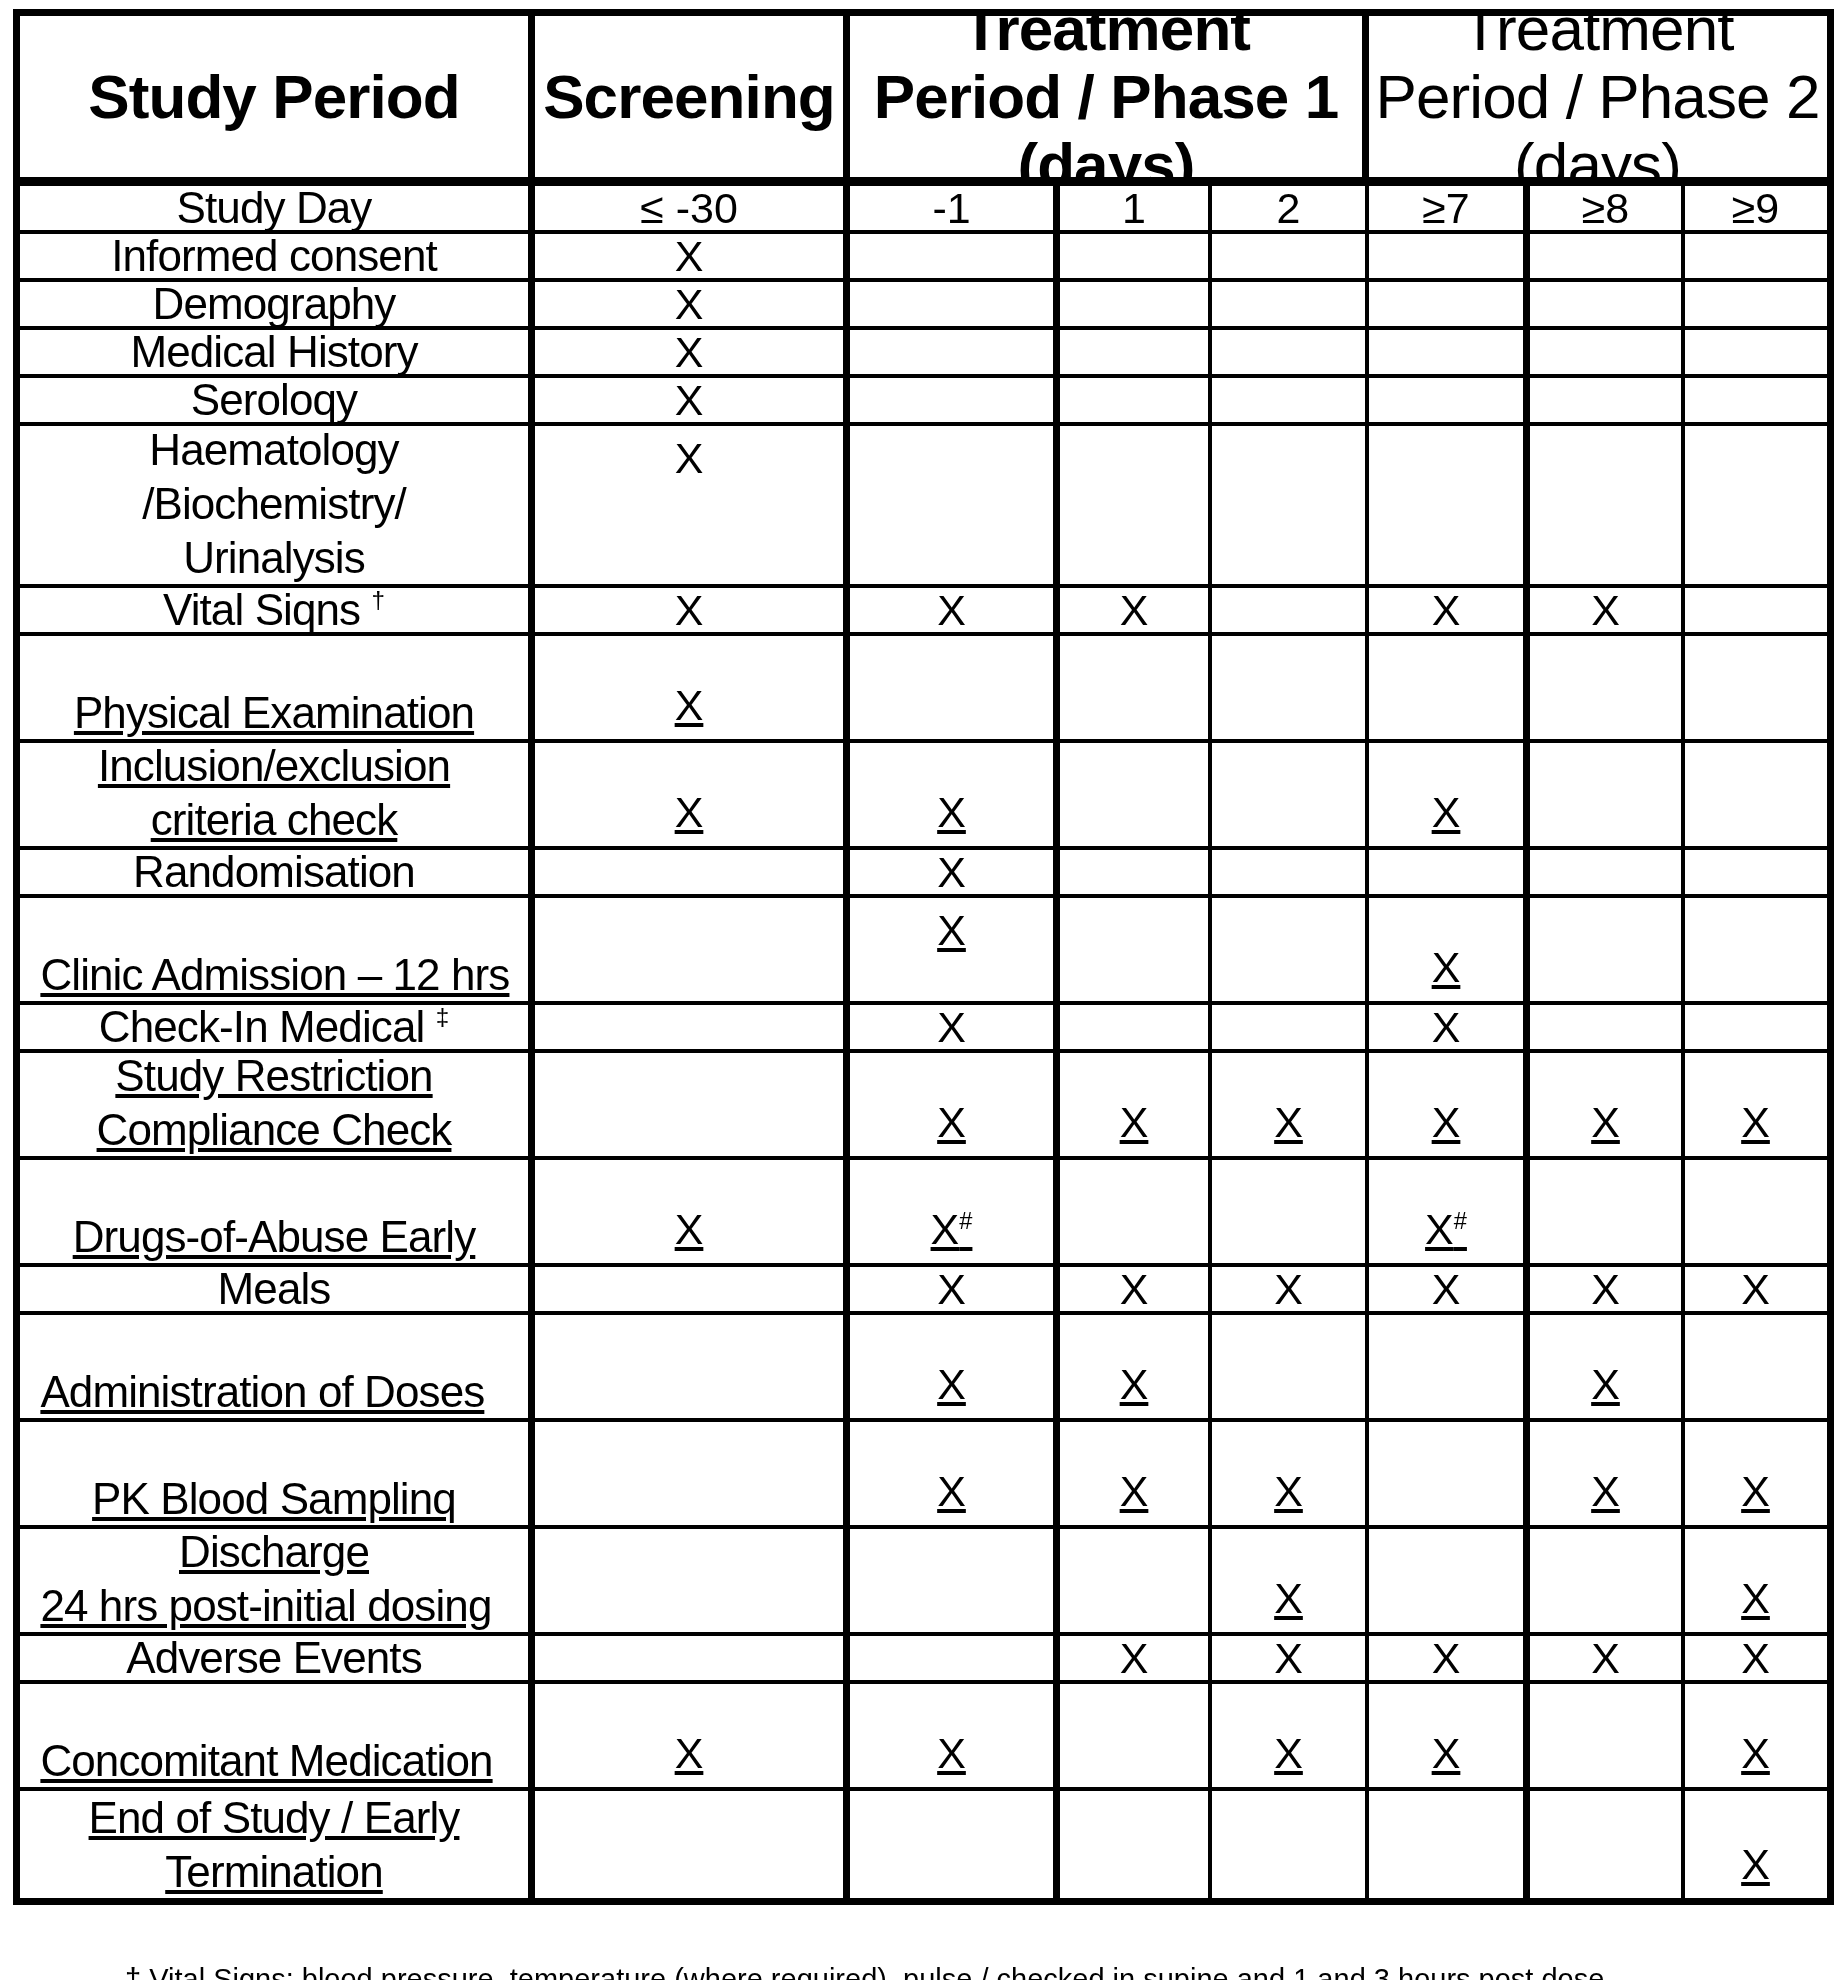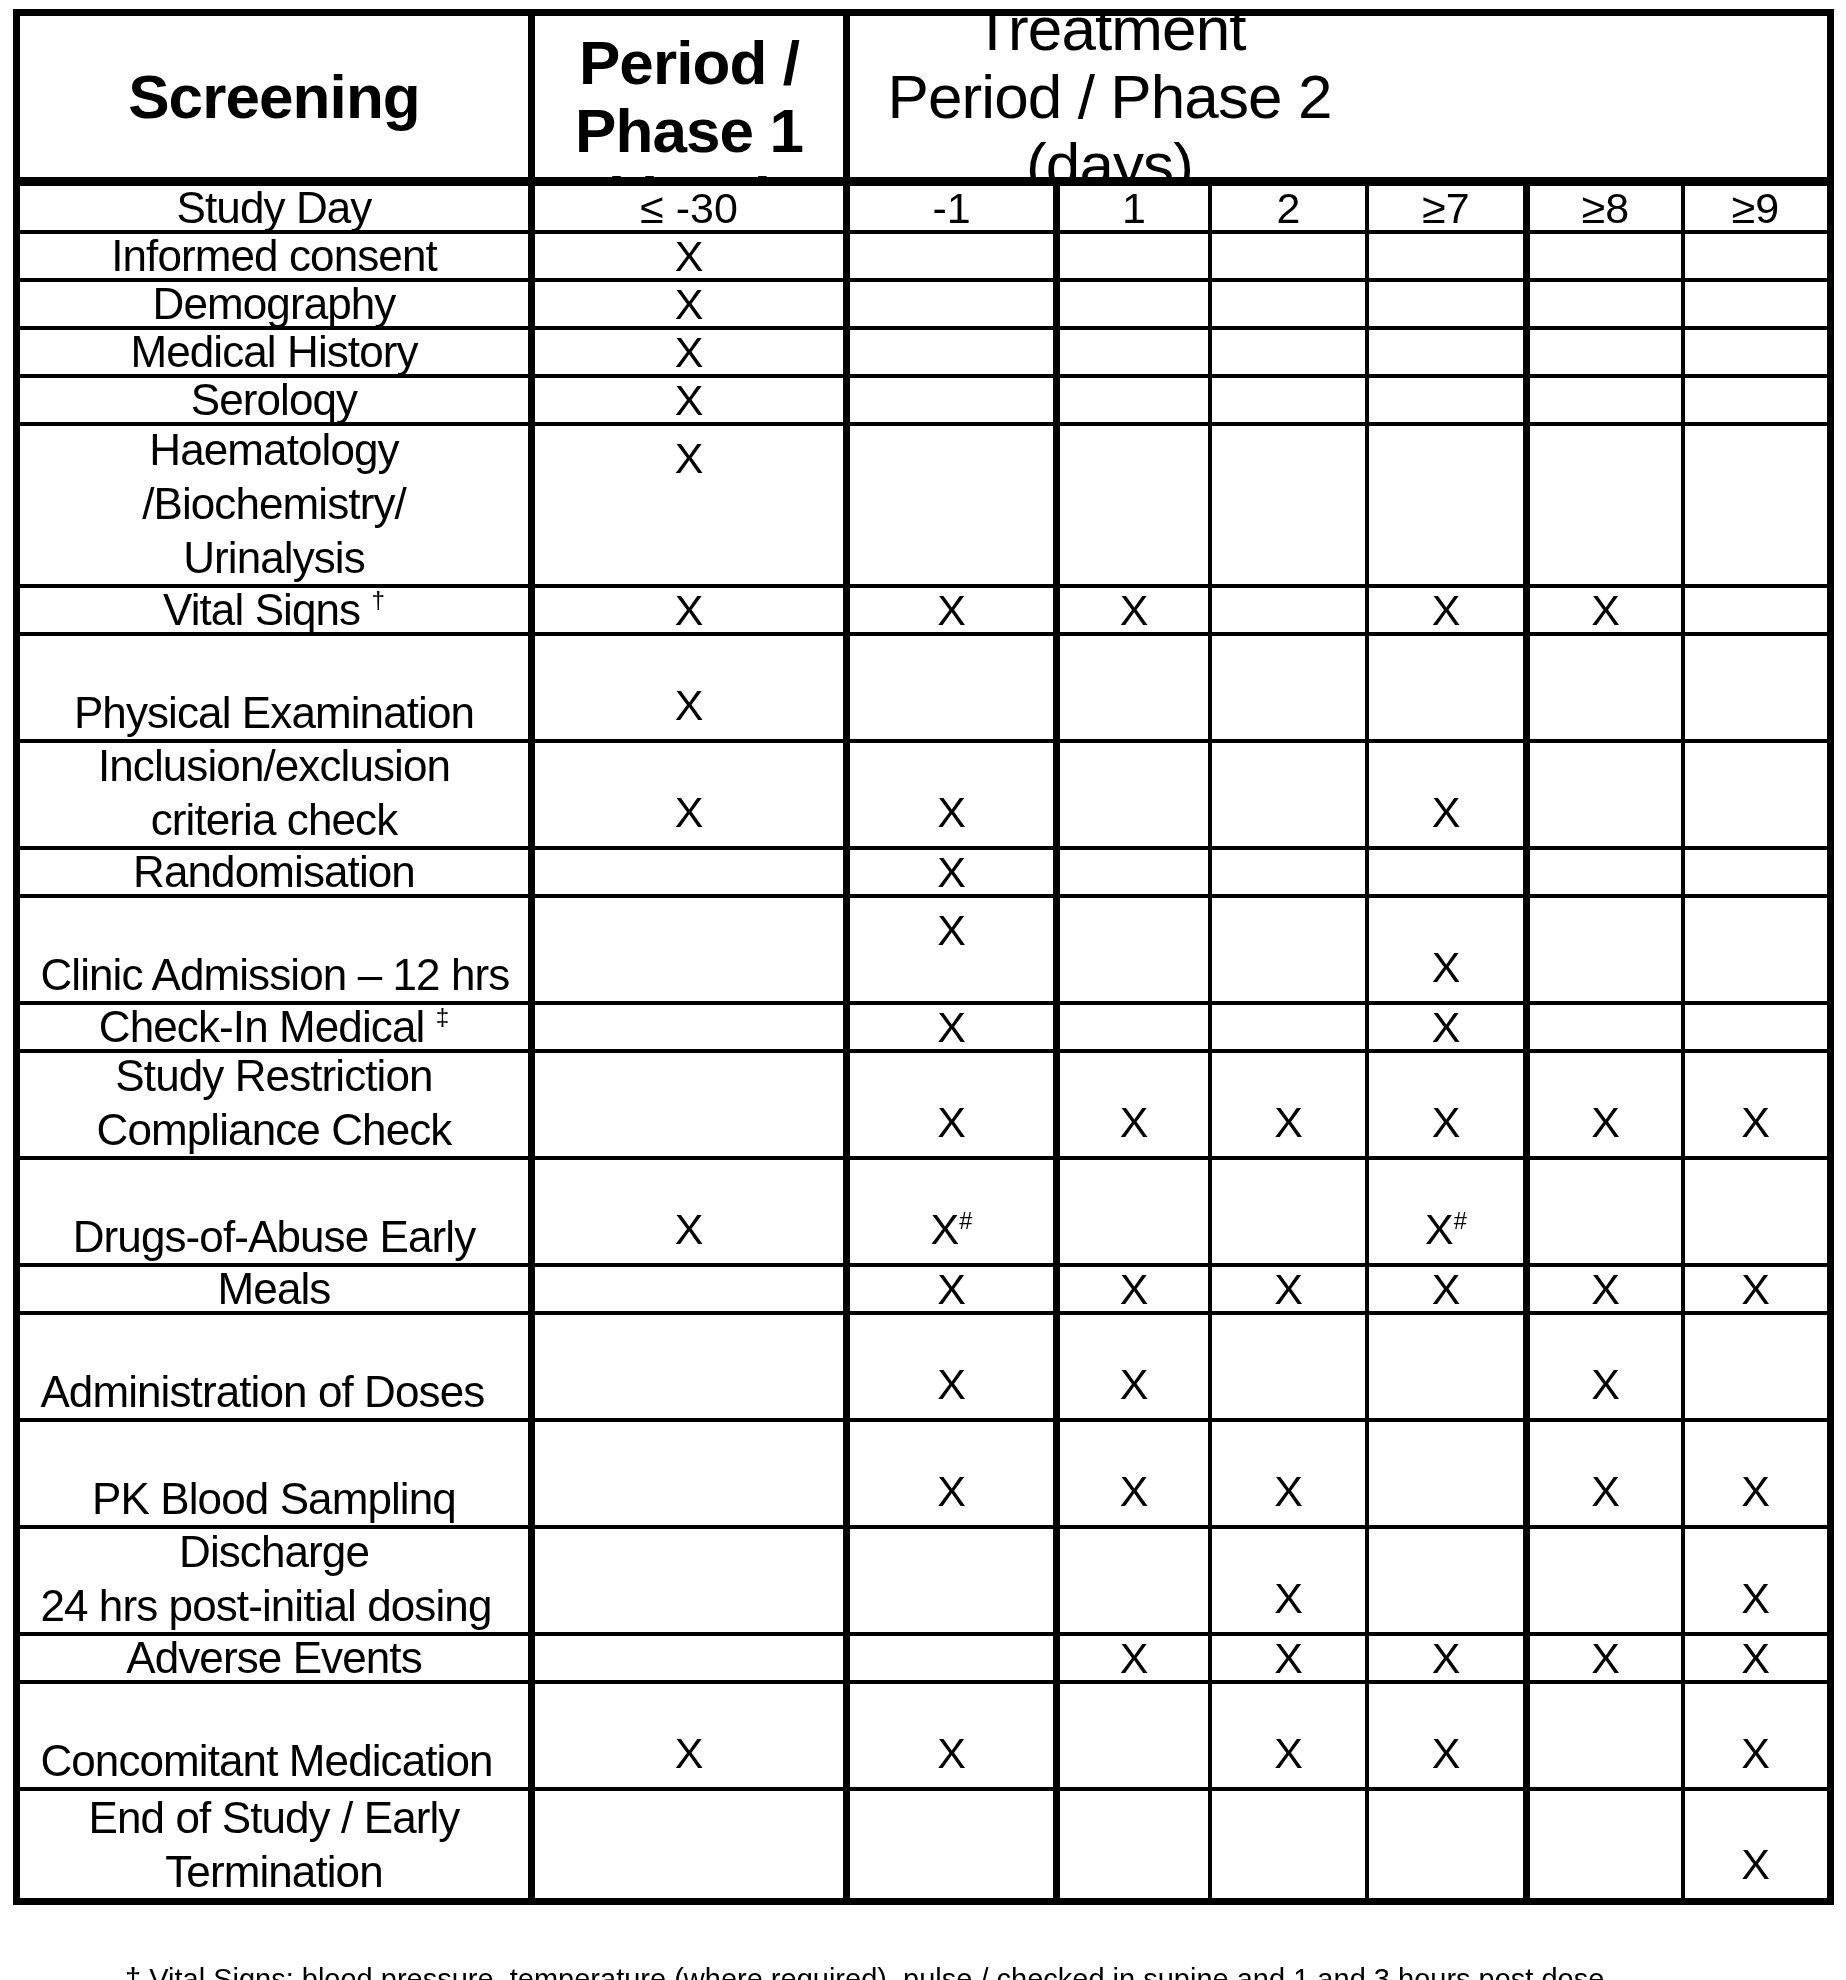--- a/index.html
+++ b/index.html
@@ -25,21 +25,21 @@
     box-sizing:border-box;
     border-bottom:4.6px solid #000;
   }
   .row:last-child{border-bottom:none;}
   .row.rh{
     grid-template-columns:515px 315px 519px 457px;
     height:170px;
     border-bottom:9.3px solid #000;
   }
   .row.rs{height:48px;}
-  .row.rt{height:107px;}
+  .row.rt{height:107px;text-decoration:underline;}
   .row.rx{height:162px;}
 
   .cell{
     box-sizing:border-box;
     display:flex;flex-direction:column;
     justify-content:center;align-items:center;
     overflow:hidden;
     border-right:4.6px solid #000;
     font-size:44px;
     letter-spacing:-0.9px;
@@ -80,20 +80,23 @@
     white-space:nowrap;
     letter-spacing:0;
   }
 </style>
 </head>
 <body>
 
 <div class="tbl">
   <div class="row rh">
     <div class="cell hdr bold thickR">
+      <div class="lline">Study Period</div>
+    </div>
+    <div class="cell hdr bold thickR">
       <div class="lline">Screening</div>
     </div>
     <div class="cell hdr bold thickR">
       <div class="lline">Treatment</div>
       <div class="lline">Period / Phase 1</div>
       <div class="lline">(days)</div>
     </div>
     <div class="cell hdr">
       <div class="lline">Treatment</div>
       <div class="lline">Period / Phase 2</div>

